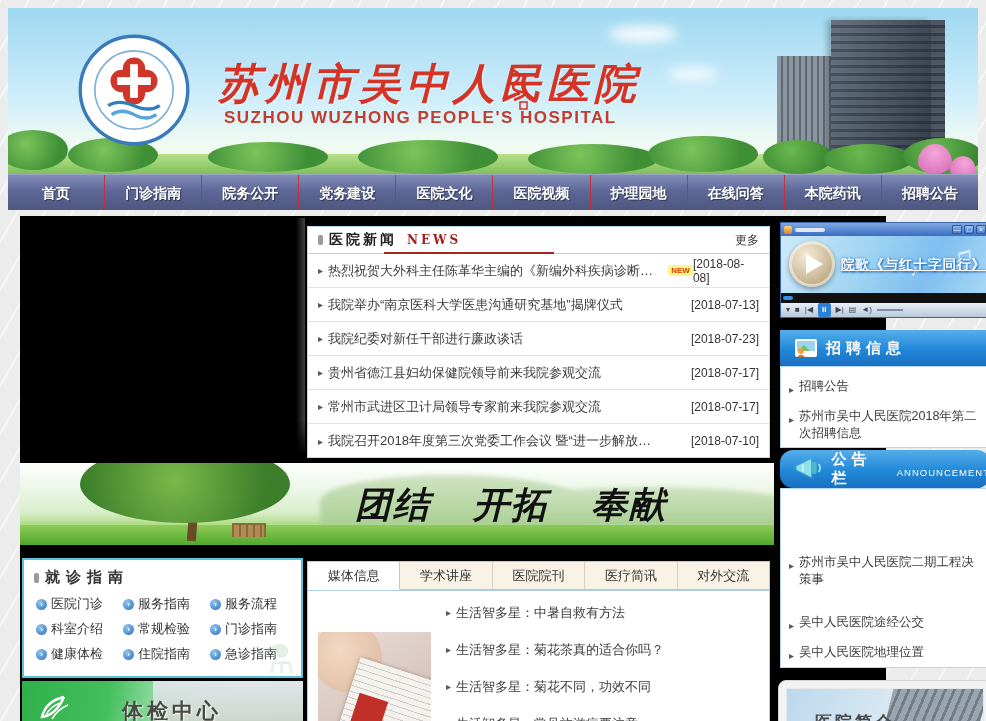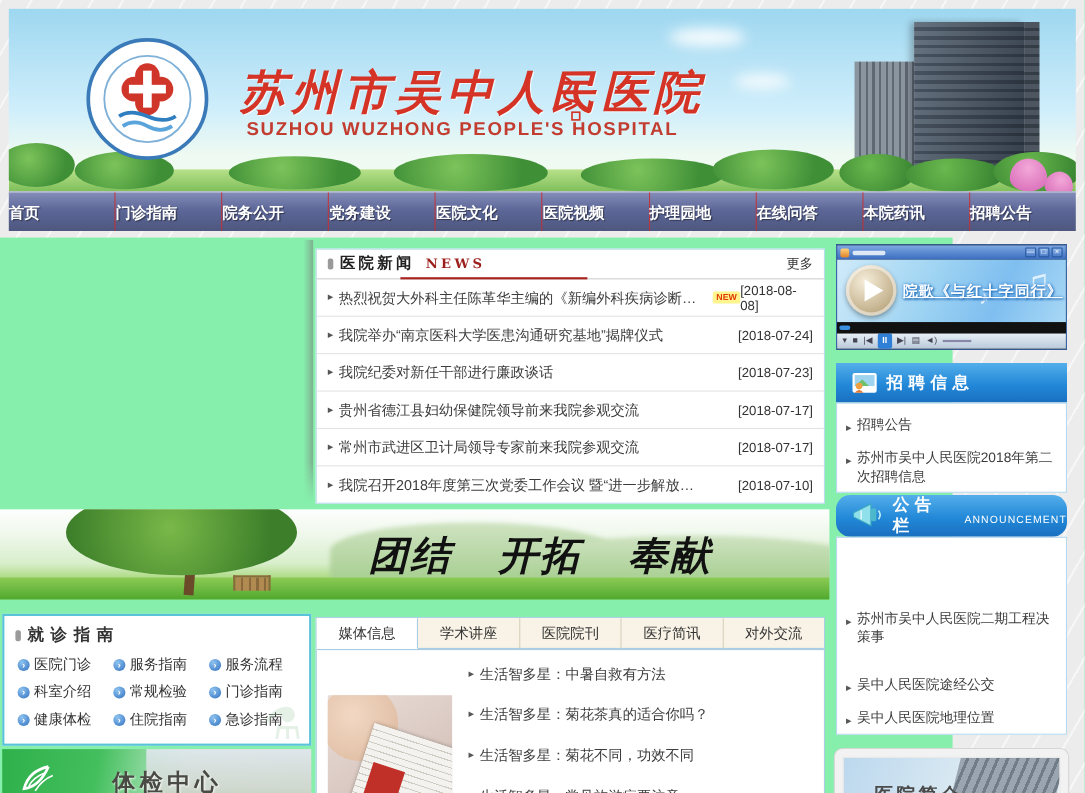--- a/index.html
+++ b/index.html
@@ -39,27 +39,27 @@
     background:repeating-linear-gradient(90deg,#8b95a0 0 4px, #5f6974 4px 6px); }
   .bush { position:absolute; bottom:0; border-radius:50%;
     background:radial-gradient(circle at 40% 30%, #6ab84e, #2f7a2c); }
   .lotus { position:absolute; background:radial-gradient(circle at 50% 30%, #f3a8d8, #d565b5);
     border-radius:50% 50% 50% 50%/60% 60% 40% 40%; }
 
   
   #nav { position:absolute; left:8px; top:174px; width:970px; height:36px; display:flex;
     background:linear-gradient(#848db8 0%, #5d6798 45%, #4d577f 100%);
     border-top:1px solid #9aa2c6; }
-  .nav-item { flex:1; line-height:36px; color:#fff; font-size:14px;
+  .nav-item { flex:1; text-align:center; line-height:36px; color:#fff; font-size:14px;
     font-weight:bold; text-decoration:none; cursor:pointer;
     border-right:1px solid rgba(205,45,45,.85); text-shadow:1px 1px 1px rgba(0,0,0,.45); }
   .nav-item:last-child { border-right:none; }
 
   
-  #main { position:absolute; left:0; top:216px; width:866px; height:505px; background:#86efac; }
+  #main { position:absolute; left:20px; top:216px; width:866px; height:505px; background:#000000; }
   .col-shadow { position:absolute; left:276px; top:2px; width:9px; height:238px;
     background:linear-gradient(to right, rgba(0,0,0,0), rgba(120,120,120,.55));
     -webkit-mask-image:linear-gradient(#000 85%, transparent); mask-image:linear-gradient(#000 85%, transparent); }
 
   
   #news-box { position:absolute; left:287px; top:10px; width:463px; height:232px;
     border:1px solid #b9dcec; background:#fff; }
   #news-head { position:relative; height:27px; display:flex; align-items:center;
     padding:0 10px; border-bottom:1px solid #cfcfcf; }
   .pill { display:inline-block; width:5px; height:10px; background:#9a9a9a; border-radius:2px; margin-right:6px; }
@@ -267,21 +267,21 @@
       <div id="news-list">
           <div class="news-row">
             <span class="arrow">▸</span>
             <span class="news-title-text">热烈祝贺大外科主任陈革华主编的《新编外科疾病诊断与治</span>
             <span class="new-badge">NEW</span>
             <span class="news-date">[2018-08-08]</span>
           </div>
           <div class="news-row">
             <span class="arrow">▸</span>
             <span class="news-title-text">我院举办“南京医科大学医患沟通研究基地”揭牌仪式</span>
-            <span class="news-date">[2018-07-24]</span>
+            <span class="news-date">[2018-07-13]</span>
           </div>
           <div class="news-row">
             <span class="arrow">▸</span>
             <span class="news-title-text">我院纪委对新任干部进行廉政谈话</span>
             <span class="news-date">[2018-07-23]</span>
           </div>
           <div class="news-row">
             <span class="arrow">▸</span>
             <span class="news-title-text">贵州省德江县妇幼保健院领导前来我院参观交流</span>
             <span class="news-date">[2018-07-17]</span>

